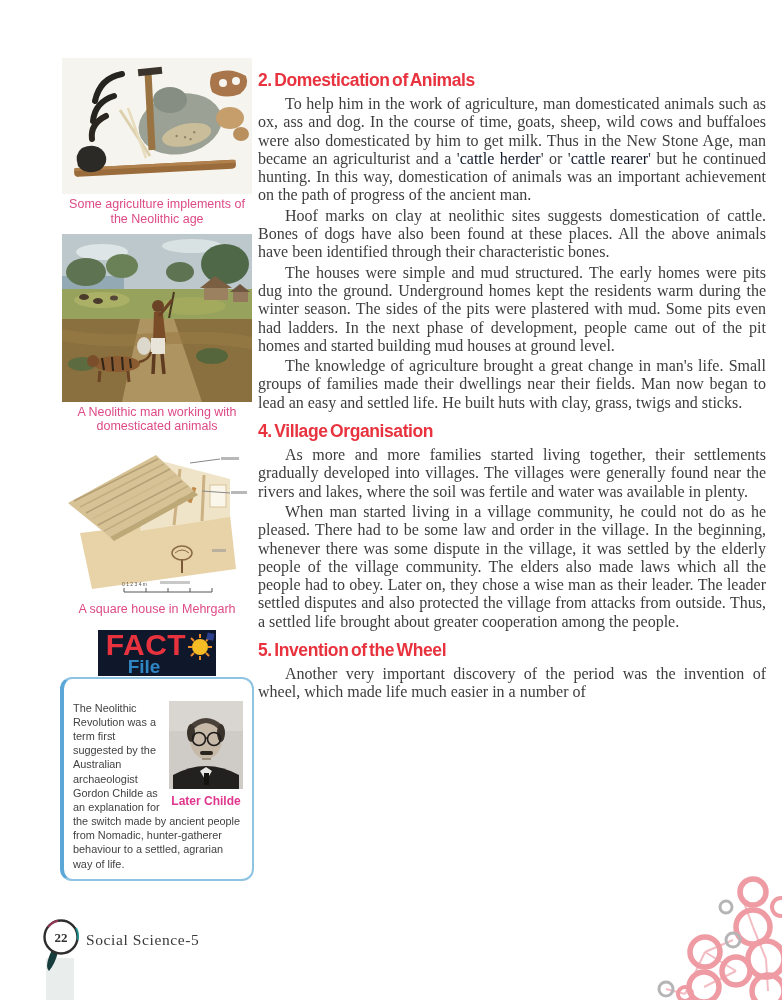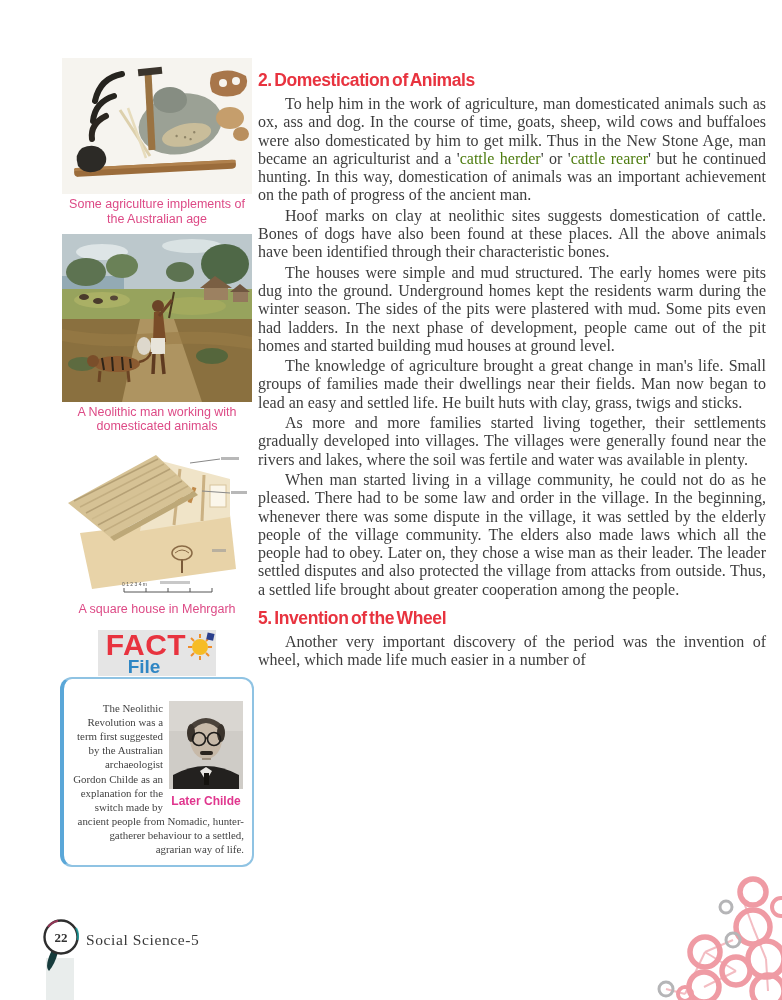--- a/index.html
+++ b/index.html
@@ -10,44 +10,44 @@
   .sidebar{position:absolute;left:60px;top:58px;width:194px;}
   .figure{text-align:center;margin:0;}
   .figure svg{display:block;margin:0 auto;}
   .figcap{font-family:"Liberation Sans",sans-serif;font-size:12.5px;color:#dd4a86;
           line-height:1.18;margin:3px 6px 0;}
   .fig2{margin-top:7px;}
   .fig3{margin-top:7px;text-align:center;}
 
   
   .fact-file{margin-top:13px;text-align:center;}
-  .fact-logo{position:relative;z-index:2;display:inline-block;background:#e5e5e5;
+  .fact-logo{position:relative;z-index:2;display:inline-block;background:#0f172a;
              padding:0 30px 0 8px;margin-bottom:-16px;line-height:1;}
   .fact-word{font-family:"Liberation Sans",sans-serif;font-weight:800;font-size:30px;
              color:#e8333f;letter-spacing:.5px;}
   .file-word{font-family:"Liberation Sans",sans-serif;font-weight:700;font-size:19px;
              color:#2f86c4;display:block;margin:-3px 0 0 -4px;}
   .sun{position:absolute;right:0;top:2px;}
   .fact-box{position:relative;z-index:1;border:2px solid #8fc3e3;border-left:4px solid #5aa7d8;
             border-radius:12px;padding:22px 8px 8px 9px;text-align:left;min-height:150px;}
-  .fact-text{font-family:Liberation Serif, serif;font-size:10.9px;color:#424242;
-             line-height:1.3;text-align:right;}
+  .fact-text{font-family:Liberation Sans, sans-serif;font-size:10.9px;color:#424242;
+             line-height:1.3;}
   .portrait-wrap{float:right;width:76px;margin:0 0 2px 5px;text-align:center;}
   .portrait-cap{font-family:"Liberation Sans",sans-serif;font-weight:700;font-size:12px;
                 color:#e0368e;margin-top:2px;line-height:1;}
   .clear{clear:both;}
 
   
   .main{position:absolute;left:258px;top:55px;width:508px;}
   .head{font-family:"Liberation Sans",sans-serif;font-weight:700;font-size:17.5px;
         color:#e8333f;letter-spacing:-.4px;word-spacing:-2px;margin:9px 0 4px;}
   .head.first{margin-top:15px;}
   .body-p{font-size:16px;color:#3d3d3d;line-height:18.3px;text-align:justify;
           text-indent:27px;margin:0 0 2px;}
-  .hl{color:#4d7c0f;}
+  .hl{color:#0f172a;}
 
   
   .gray-strip{position:absolute;left:46px;top:958px;width:28px;height:42px;background:#e9edec;}
   .page-bubble{position:absolute;left:40px;top:918px;}
   .footer-title{position:absolute;left:86px;top:931px;font-family:"Liberation Serif",serif;
                 font-size:15.5px;color:#3a3a3a;letter-spacing:.6px;}
 
   .decor{position:absolute;right:0;bottom:0;}
 </style>
 </head>
@@ -80,21 +80,21 @@
         <ellipse cx="168" cy="60" rx="14" ry="11" fill="#c59e6c"></ellipse>
         <ellipse cx="179" cy="76" rx="8" ry="7" fill="#b98f5e"></ellipse>
         <line x1="58" y1="52" x2="88" y2="98" stroke="#ddd0ac" stroke-width="3"></line>
         <line x1="66" y1="50" x2="84" y2="100" stroke="#e7dcbc" stroke-width="2.5"></line>
         <g transform="rotate(-3 90 110)">
           <rect x="12" y="106" width="162" height="9" rx="4" fill="#9b6c3b"></rect>
           <rect x="12" y="106" width="162" height="3" rx="1.5" fill="#b0814d"></rect>
         </g>
         <path d="M20,90 q14,-6 22,4 q6,10 -4,18 q-14,6 -22,-4 q-4,-12 4,-18z" fill="#2c2a26"></path>
       </svg>
-      <figcaption class="figcap">Some agriculture implements of the Australian age</figcaption>
+      <figcaption class="figcap">Some agriculture implements of the Neolithic age</figcaption>
     </figure>
 
     <figure class="figure fig2">
       <svg width="190" height="168" viewBox="0 0 190 168">
         <rect width="190" height="168" fill="#bcc8cc"></rect>
         <ellipse cx="40" cy="18" rx="26" ry="8" fill="#e6ecec" opacity=".8"></ellipse>
         <ellipse cx="130" cy="12" rx="30" ry="7" fill="#e6ecec" opacity=".7"></ellipse>
         <rect x="0" y="42" width="62" height="18" fill="#93aab4"></rect>
         <ellipse cx="24" cy="38" rx="20" ry="14" fill="#5d7351"></ellipse>
         <ellipse cx="60" cy="32" rx="16" ry="12" fill="#6a8157"></ellipse>
@@ -228,20 +228,21 @@
   </div>
 
   <div class="main">
     <h2 class="head first">2. Domestication of Animals</h2>
     <p class="body-p"><span>To help him in the work of agriculture, man domesticated animals such as ox, ass and dog. In the course of time, goats, sheep, wild cows and buffaloes were also domesticated by him to get milk. Thus in the New Stone Age, man became an agriculturist and a '</span><span class="hl">cattle herder</span><span>' or '</span><span class="hl">cattle rearer</span><span>' but he continued hunting. In this way, domestication of animals was an important achievement on the path of progress of the ancient man.</span></p>
     <p class="body-p">Hoof marks on clay at neolithic sites suggests domestication of cattle. Bones of dogs have also been found at these places. All the above animals have been identified through their characteristic bones.</p>
 
     <p class="body-p">The houses were simple and mud structured. The early homes were pits dug into the ground. Underground homes kept the residents warm during the winter season. The sides of the pits were plastered with mud. Some pits even had ladders. In the next phase of development, people came out of the pit homes and started building mud houses at ground level.</p>
     <p class="body-p">The knowledge of agriculture brought a great change in man's life. Small groups of families made their dwellings near their fields. Man now began to lead an easy and settled life. He built huts with clay, grass, twigs and sticks.</p>
 
+    <h2 class="head">4. Village Organisation</h2>
     <p class="body-p">As more and more families started living together, their settlements gradually developed into villages. The villages were generally found near the rivers and lakes, where the soil was fertile and water was available in plenty.</p>
     <p class="body-p">When man started living in a village community, he could not do as he pleased. There had to be some law and order in the village. In the beginning, whenever there was some dispute in the village, it was settled by the elderly people of the village community. The elders also made laws which all the people had to obey. Later on, they chose a wise man as their leader. The leader settled disputes and also protected the village from attacks from outside. Thus, a settled life brought about greater cooperation among the people.</p>
 
     <h2 class="head">5. Invention of the Wheel</h2>
     <p class="body-p">Another very important discovery of the period was the invention of wheel, which made life much easier in a number of</p>
   </div>
 
   <div class="gray-strip"></div>
   <svg class="page-bubble" width="44" height="70" viewBox="0 0 44 70">
     <path d="M12,32 Q4,48 9,53 Q15,46 18,34 Z" fill="#173c3c"></path>

